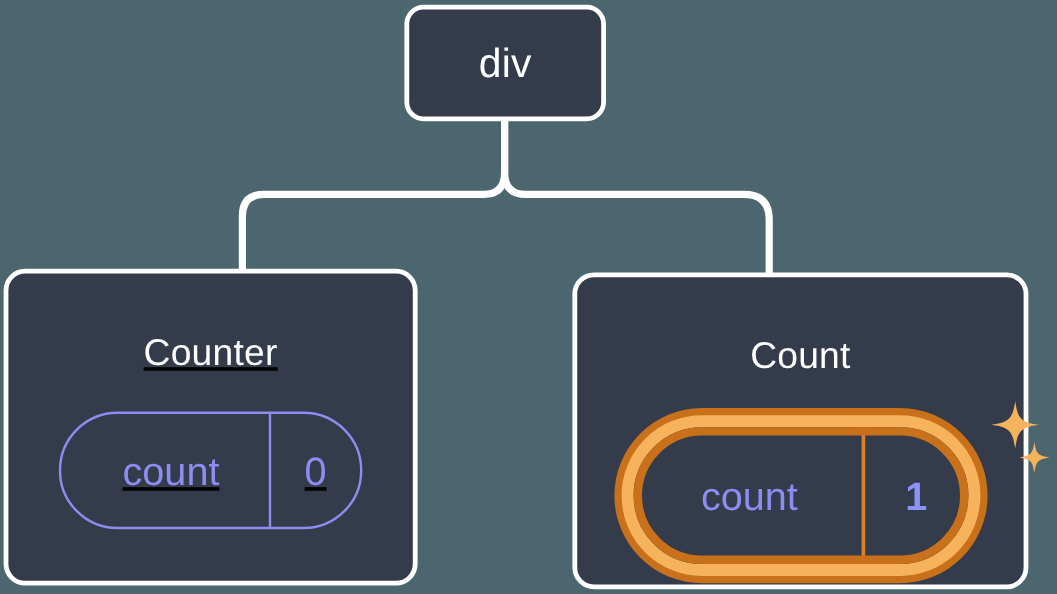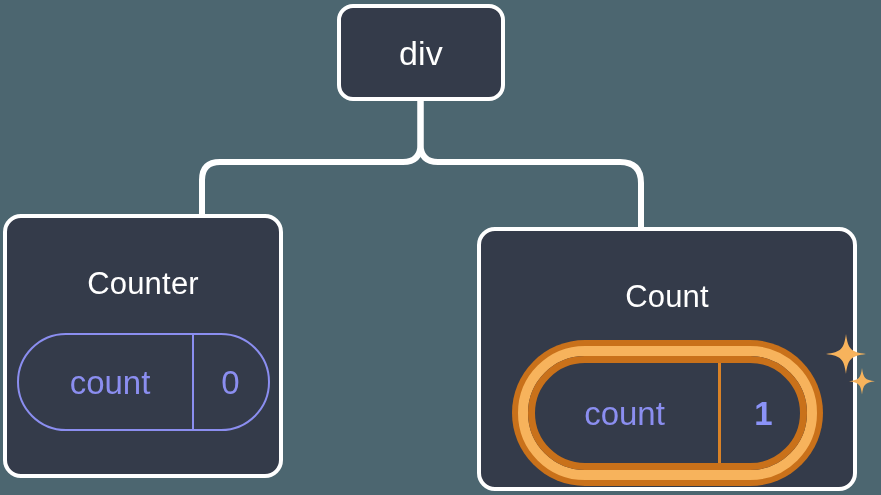--- a/index.html
+++ b/index.html
@@ -43,23 +43,24 @@
   .node-root {
     left: 337px;
     top: 4px;
     width: 168px;
     height: 97px;
     justify-content: center;
     border-radius: 16px;
   }
   .node-left {
     left: 3px;
-    top: 214px;
-    width: 280px;
+    top: 224px;
+    width: 345px;
     height: 264px;
+    text-decoration: underline;
   }
   .node-right {
     left: 477px;
     top: 227px;
     width: 380px;
     height: 264px;
   }
 
   .node-title {
     color: #ffffff;

